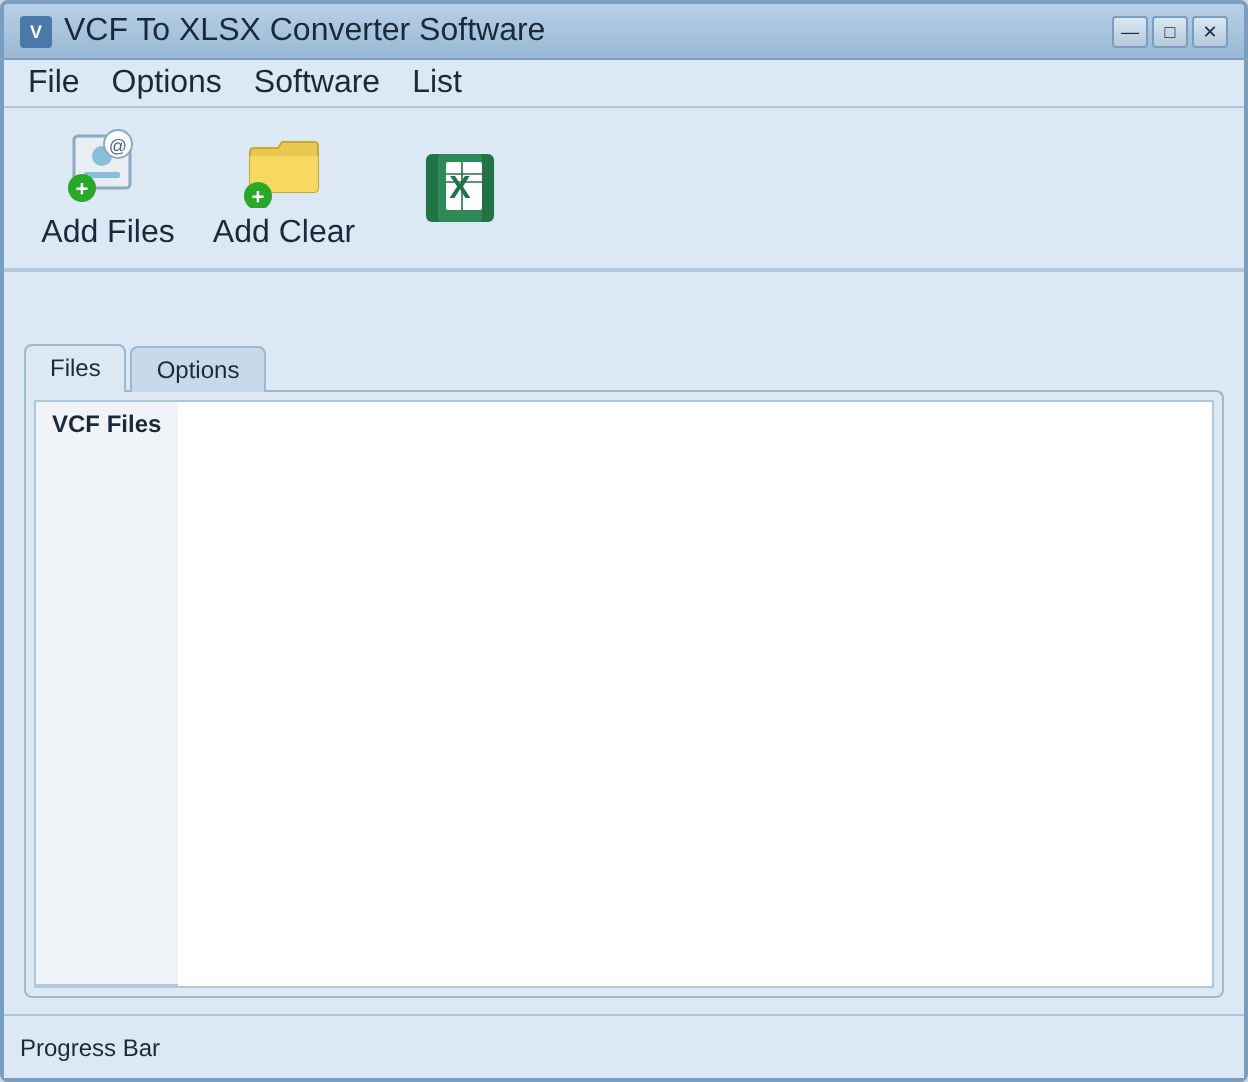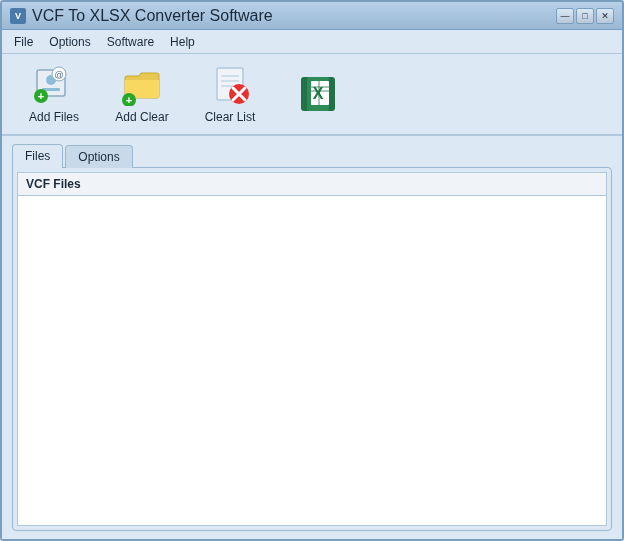--- a/index.html
+++ b/index.html
@@ -79,21 +79,21 @@
       display: flex;
       align-items: center;
       padding: 0 4px;
       border-bottom: 1px solid #b0c8dc;
     }
 
     .menu-item {
       padding: 2px 8px;
       cursor: pointer;
       color: #1a2a3a;
-      font-size: 12px;
+      font-size: 16px;
       border-radius: 2px;
     }
 
     .toolbar {
       background: #dce8f4;
       height: 82px;
       display: flex;
       align-items: center;
       padding: 8px 12px;
       gap: 8px;
@@ -115,21 +115,21 @@
       padding: 4px;
     }
 
     .toolbar-icon {
       width: 42px;
       height: 42px;
       position: relative;
     }
 
     .toolbar-label {
-      font-size: 12px;
+      font-size: 16px;
       color: #1a2a3a;
       text-align: center;
     }
 
     
     .content-area {
       flex: 1;
       padding: 8px 10px;
       display: flex;
       flex-direction: column;
@@ -147,20 +147,21 @@
 
     .tab {
       padding: 4px 12px;
       background: #c8daea;
       border: 1px solid #9ab8d0;
       border-bottom: none;
       border-radius: 4px 4px 0 0;
       cursor: pointer;
       font-size: 12px;
       color: #1a2a3a;
+      margin-top: 28px;
     }
 
     .tab.active {
       background: #dce8f4;
       font-weight: normal;
       border-color: #9ab8d0;
       padding-bottom: 5px;
     }
 
     .tab-content {
@@ -171,21 +172,21 @@
       padding: 4px;
       display: flex;
       flex-direction: column;
     }
 
     .file-list-container {
       flex: 1;
       background: white;
       border: 1px solid #b0c8dc;
       display: flex;
-      flex-direction: column;
+      flex-direction: row;
     }
 
     .file-list-header {
       padding: 4px 8px;
       font-weight: bold;
       font-size: 12px;
       color: #1a2a3a;
       border-bottom: 1px solid #b0c8dc;
       background: #f0f4f8;
     }
@@ -224,21 +225,21 @@
       <button class="title-btn">—</button>
       <button class="title-btn">□</button>
       <button class="title-btn">✕</button>
     </div>
   </div>
 
   <div class="menu-bar">
     <span class="menu-item">File</span>
     <span class="menu-item">Options</span>
     <span class="menu-item">Software</span>
-    <span class="menu-item">Help</span>
+    <span class="menu-item">List</span>
   </div>
 
   <div class="toolbar">
 
     <button class="toolbar-btn">
       <div class="toolbar-icon">
         <svg width="42" height="42" viewBox="0 0 42 42">
 
           <rect x="4" y="6" width="28" height="26" rx="2" fill="#e8eef4" stroke="#8aaac0" stroke-width="1.5"></rect>
           <circle cx="18" cy="16" r="5" fill="#8abed8"></circle>
@@ -261,36 +262,20 @@
           <path d="M4 14 Q4 12 6 12 L18 12 L20 9 L36 9 Q38 9 38 11 L38 32 Q38 34 36 34 L6 34 Q4 34 4 32 Z" fill="#e8c850" stroke="#c8a830" stroke-width="1"></path>
           <path d="M4 16 L38 16 L38 32 Q38 34 36 34 L6 34 Q4 34 4 32 Z" fill="#f8d860"></path>
 
           <circle cx="8" cy="36" r="7" fill="#28a828"></circle>
           <text x="8" y="40" text-anchor="middle" font-size="11" font-weight="bold" fill="white">+</text>
         </svg>
       </div>
       <span class="toolbar-label">Add Clear</span>
     </button>
 
-    <button class="toolbar-btn">
-      <div class="toolbar-icon">
-        <svg width="42" height="42" viewBox="0 0 42 42">
-
-          <rect x="8" y="4" width="26" height="32" rx="2" fill="#f0f4f8" stroke="#b0c8dc" stroke-width="1.5"></rect>
-          <line x1="12" y1="12" x2="30" y2="12" stroke="#b0c8dc" stroke-width="1"></line>
-          <line x1="12" y1="17" x2="30" y2="17" stroke="#b0c8dc" stroke-width="1"></line>
-          <line x1="12" y1="22" x2="24" y2="22" stroke="#b0c8dc" stroke-width="1"></line>
-
-          <circle cx="30" cy="30" r="10" fill="#e83030"></circle>
-          <line x1="24" y1="24" x2="36" y2="36" stroke="white" stroke-width="3" stroke-linecap="round"></line>
-          <line x1="36" y1="24" x2="24" y2="36" stroke="white" stroke-width="3" stroke-linecap="round"></line>
-        </svg>
-      </div>
-      <span class="toolbar-label">Clear List</span>
-    </button>
 
     <button class="toolbar-btn">
       <div class="toolbar-icon">
         <svg width="42" height="42" viewBox="0 0 42 42">
 
           <rect x="4" y="4" width="34" height="34" rx="3" fill="#217346"></rect>
           <rect x="10" y="4" width="22" height="34" rx="2" fill="#2e8b57"></rect>
           <rect x="14" y="8" width="18" height="24" rx="1" fill="white"></rect>
 
           <text x="21" y="26" text-anchor="middle" font-size="16" font-weight="bold" fill="#217346">X</text>
@@ -313,14 +298,17 @@
 
     <div class="tab-content">
       <div class="file-list-container">
         <div class="file-list-header">VCF Files</div>
         <div class="file-list-body"></div>
       </div>
     </div>
 
   </div>
 
+  <div class="progress-bar-section">
+    <span class="progress-bar-label">Progress Bar</span>
+  </div>
 
 </div>
 
 </body></html>

